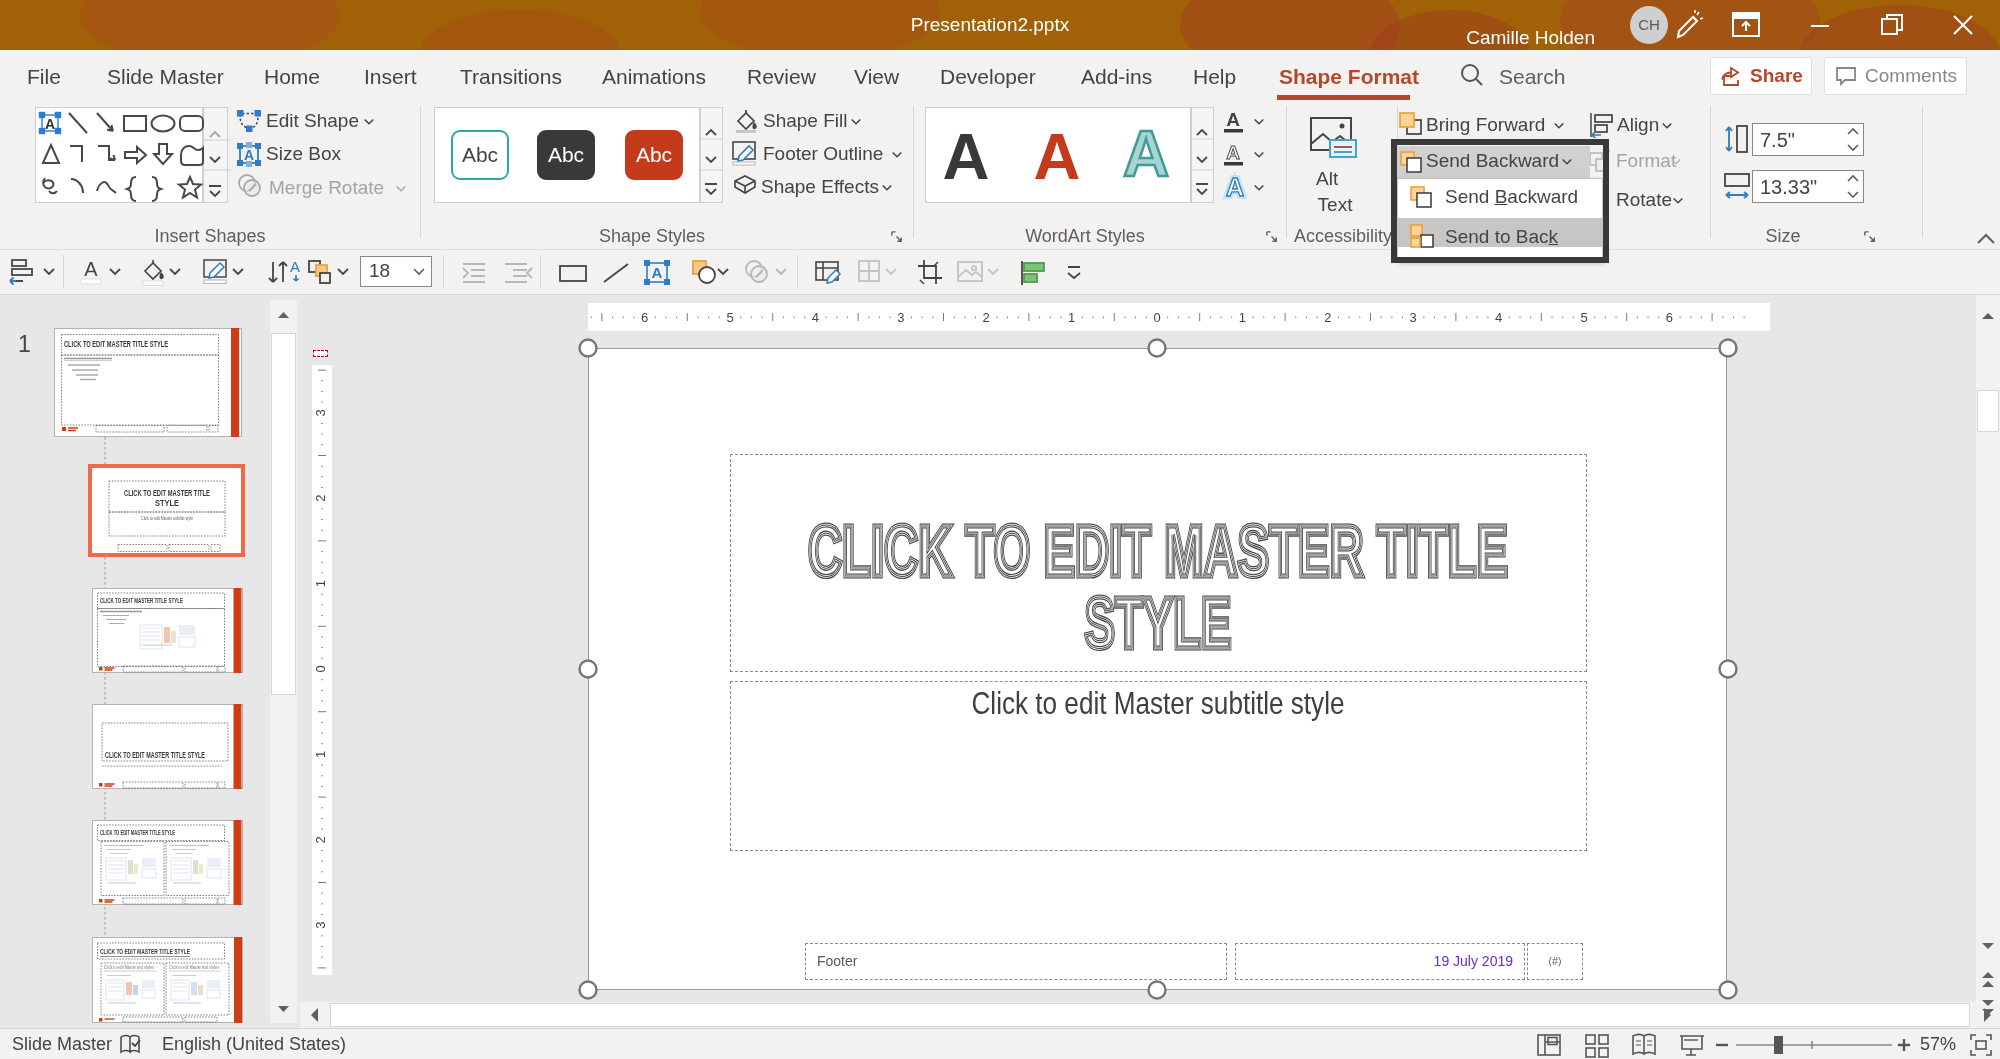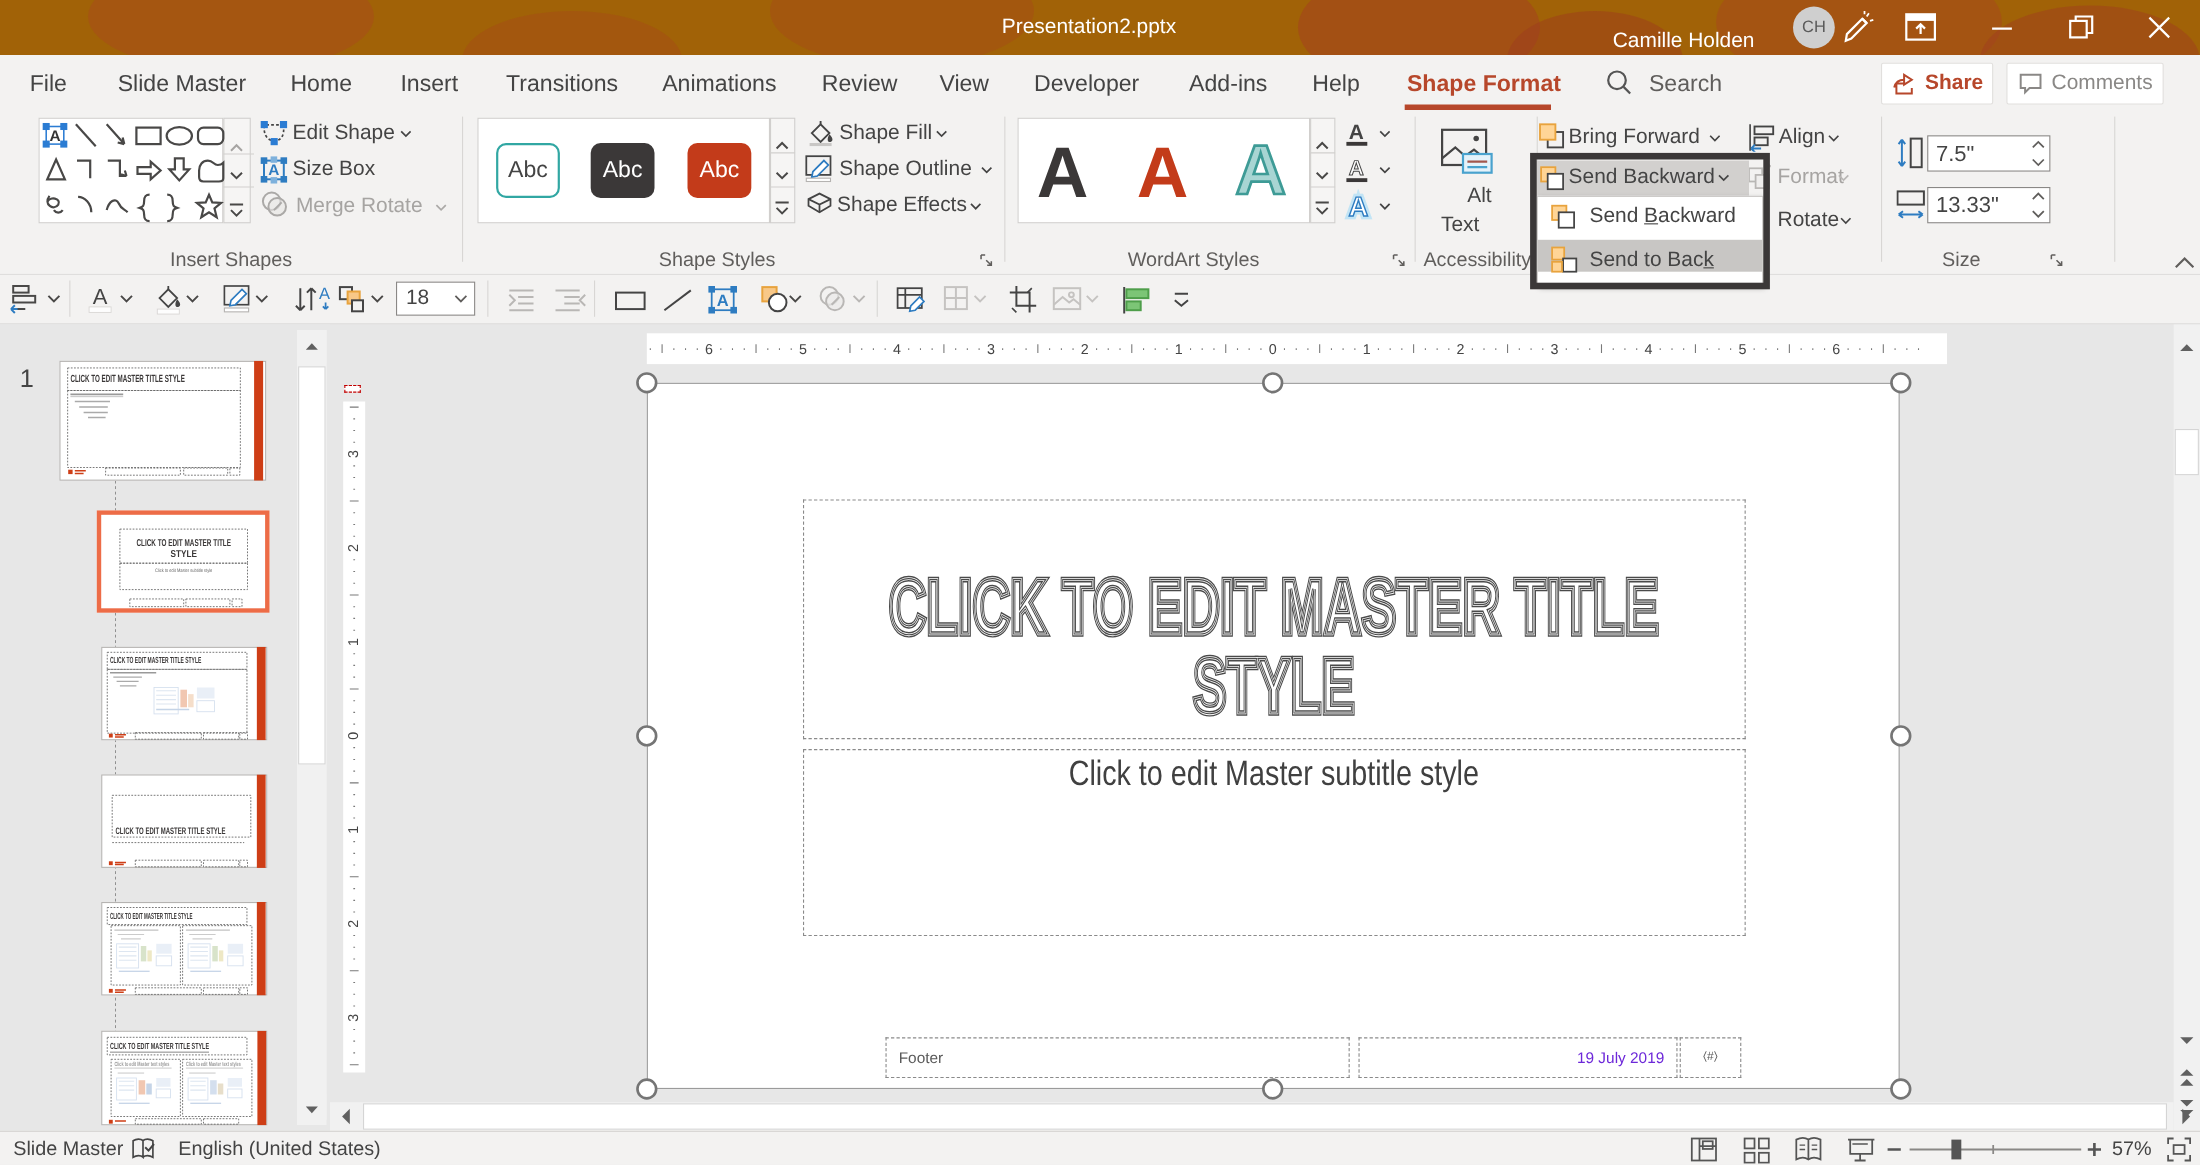--- a/index.html
+++ b/index.html
@@ -215,21 +215,21 @@
     </svg>
     <div class="rbtxt" style="left:763px;top:8px;">Shape Fill</div>
     <svg class="chev" style="left:850px;top:16px;" width="14" height="12" viewBox="0 0 14 12">
         <path d="M2 3 l5 5 5-5" stroke="#444" stroke-width="1.8" fill="none"></path>
       </svg>
     <svg class="abs" style="left:731px;top:40px;" width="28" height="26" viewBox="0 0 28 26">
       <rect x="2" y="2" width="22" height="17" fill="none" stroke="#444" stroke-width="1.6"></rect>
       <path d="M8 16 l10-10 4 4 -10 10 -5 1 z" fill="#fff" stroke="#2E7CC1" stroke-width="1.6"></path>
       <rect x="2" y="22" width="22" height="3" fill="#fff" stroke="#B5B3B1" stroke-width="1"></rect>
     </svg>
-    <div class="rbtxt" style="left:763px;top:41px;">Shape Outline</div>
+    <div class="rbtxt" style="left:763px;top:41px;">Footer Outline</div>
     <svg class="chev" style="left:891px;top:49px;" width="14" height="12" viewBox="0 0 14 12">
         <path d="M2 3 l5 5 5-5" stroke="#444" stroke-width="1.8" fill="none"></path>
       </svg>
     <svg class="abs" style="left:731px;top:73px;" width="28" height="24" viewBox="0 0 28 24">
       <path d="M4 8 L14 3 L24 8 L24 14 L14 20 L4 14 Z" fill="none" stroke="#444" stroke-width="1.6"></path>
       <path d="M4 8 L14 13 L24 8 M14 13 v7" fill="none" stroke="#444" stroke-width="1.6"></path>
     </svg>
     <div class="rbtxt" style="left:761px;top:74px;">Shape Effects</div>
     <svg class="chev" style="left:881px;top:82px;" width="14" height="12" viewBox="0 0 14 12">
         <path d="M2 3 l5 5 5-5" stroke="#444" stroke-width="1.8" fill="none"></path>
@@ -283,22 +283,22 @@
       </svg>
 
     <svg class="abs" style="left:1308px;top:14px;" width="50" height="50" viewBox="0 0 50 50">
       <rect x="3" y="4" width="40" height="32" fill="none" stroke="#444" stroke-width="2"></rect>
       <circle cx="34" cy="12" r="2.5" fill="#444"></circle>
       <path d="M3 30 l12-10 9 8 8-6 11 9" fill="none" stroke="#444" stroke-width="2"></path>
       <rect x="22" y="26" width="26" height="17" fill="#E4F2FA" stroke="#49A2CE" stroke-width="2"></rect>
       <path d="M26 33 h18" stroke="#A3574D" stroke-width="2"></path>
       <path d="M26 38 h18" stroke="#49A2CE" stroke-width="2"></path>
     </svg>
-    <div class="rbtxt" style="left:1316px;top:66px;width:40px;text-align:right;">Alt</div>
-    <div class="rbtxt" style="left:1310px;top:92px;width:50px;">Text</div>
+    <div class="rbtxt" style="left:1316px;top:66px;width:40px;text-align:left;">Alt</div>
+    <div class="rbtxt" style="left:1310px;top:92px;width:50px;text-align:center;">Text</div>
     <div class="glabel" style="left:1243px;width:200px;text-align:center;">Accessibility</div>
 
     <svg class="abs" style="left:1397px;top:10px;" width="28" height="28" viewBox="0 0 28 28">
       <rect x="10" y="10" width="14" height="14" fill="none" stroke="#444" stroke-width="1.7"></rect>
       <rect x="3" y="3" width="14" height="14" fill="#FFD596" stroke="#E8A33D" stroke-width="1.7"></rect>
     </svg>
     <div class="rbtxt" style="left:1426px;top:12px;">Bring Forward</div>
     <svg class="chev" style="left:1553px;top:20px;" width="14" height="12" viewBox="0 0 14 12">
         <path d="M2 3 l5 5 5-5" stroke="#444" stroke-width="1.8" fill="none"></path>
       </svg>

